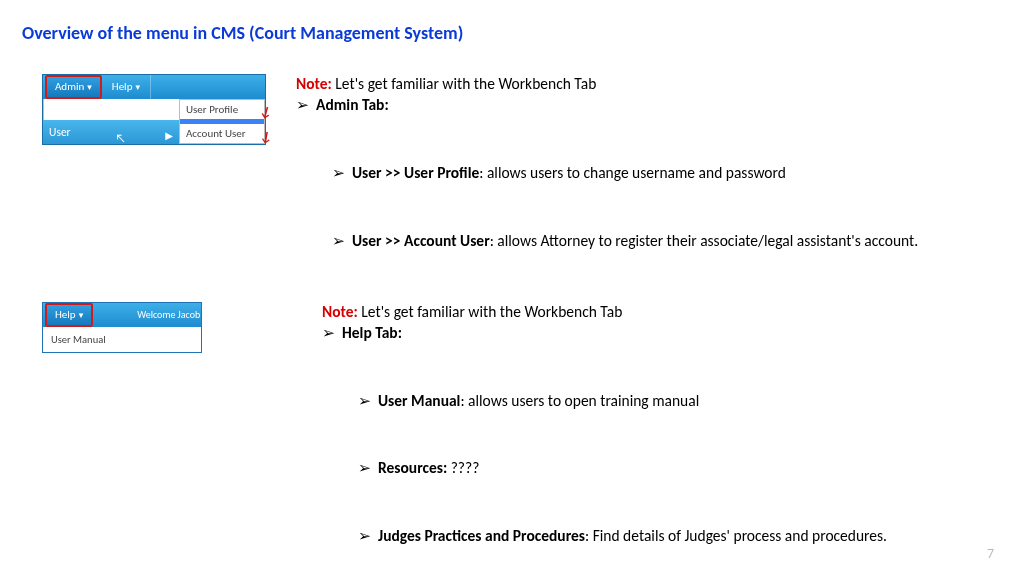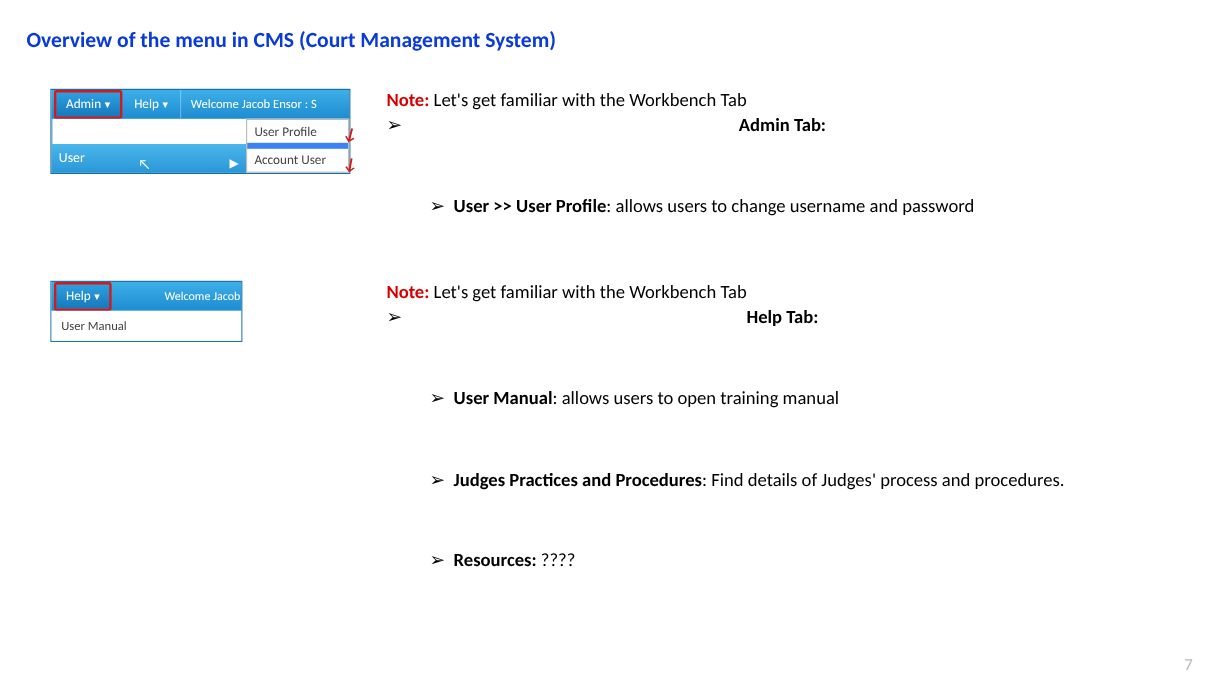--- a/index.html
+++ b/index.html
@@ -21,21 +21,21 @@
   .content-row {
     display: flex;
     align-items: flex-start;
     padding-left: 42px;
   }
   .row1 { margin-top: 30px; }
   .row2 { margin-top: 50px; }
 
   
   .shot1 {
-    width: 250px;
+    width: 224px;
     border: 1px solid #1a6ea8;
     box-shadow: 0 0 0 1px #9ec7e6 inset;
   }
   .shot1 .menubar {
     display: flex;
     background: linear-gradient(#3dafe8, #1d8cd0);
     height: 24px;
     color: #fff;
     font-size: 11px;
     align-items: center;
@@ -160,21 +160,21 @@
   .shot2 .dd {
     padding: 6px 8px;
     border-bottom: 1px solid #e0e0e0;
     color: #444;
   }
   .shot2 .dd:last-child { border-bottom: none; }
 
   
   .desc { margin-left: 30px; width: 640px; line-height: 1.35; }
   .note-label { color: #d70000; font-weight: 700; }
-  .bullet-l1 { padding-left: 20px; position: relative; text-align: center; }
+  .bullet-l1 { padding-left: 20px; position: relative; }
   .bullet-l1::before {
     content: "➢";
     position: absolute;
     left: 0;
     color: #000;
   }
   .bullet-l2 { padding-left: 56px; position: relative; margin-top: 47px; }
   .bullet-l2::before {
     content: "➢";
     position: absolute;
@@ -198,21 +198,20 @@
 
 <div class="content-row row1">
   <div class="shot1">
     <div class="menubar">
       <div class="m-admin">
         <span>Admin</span><span class="caret">▾</span>
       </div>
       <div class="m-help">
         <span>Help</span><span class="caret">▾</span>
       </div>
-      <div class="m-welcome">Welcome Jacob Ensor : S</div>
     </div>
     <div class="submenu">
       <div class="user-row">
         <span>User</span>
         <span class="cursor">↖</span>
         <span class="arrow">▶</span>
       </div>
       <div class="flyout">
         <div class="fi">
           <span>User Profile</span>
@@ -229,20 +228,23 @@
   <div class="desc">
     <div>
       <span class="note-label">Note:</span><span> Let's get familiar with the Workbench Tab</span>
     </div>
     <div class="bullet-l1">
       <span class="b">Admin Tab:</span>
     </div>
     <div class="bullet-l2">
       <span class="b">User &gt;&gt; User Profile</span><span>: allows users to change username and password</span>
     </div>
+    <div class="bullet-l2">
+      <span class="b">User &gt;&gt; Account User</span><span>: allows Attorney to register their associate/legal assistant's account.</span>
+    </div>
   </div>
 </div>
 
 <div class="content-row row2">
   <div class="shot2">
     <div class="menubar">
       <div class="m-help">
         <span>Help</span><span class="caret">▾</span>
       </div>
       <div class="m-welcome">Welcome Jacob Ensor :</div>
@@ -256,21 +258,21 @@
     <div>
       <span class="note-label">Note:</span><span> Let's get familiar with the Workbench Tab</span>
     </div>
     <div class="bullet-l1">
       <span class="b">Help Tab:</span>
     </div>
     <div class="bullet-l2">
       <span class="b">User Manual</span><span>: allows users to open training manual</span>
     </div>
     <div class="bullet-l2">
+      <span class="b">Resources:</span><span> ????</span>
+    </div>
+    <div class="bullet-l2">
       <span class="b">Judges Practices and Procedures</span><span>: Find details of Judges' process and procedures.</span>
     </div>
-    <div class="bullet-l2">
-      <span class="b">Resources:</span><span> ????</span>
-    </div>
   </div>
 </div>
 
 <div class="page-number">7</div>
 
 </body></html>

